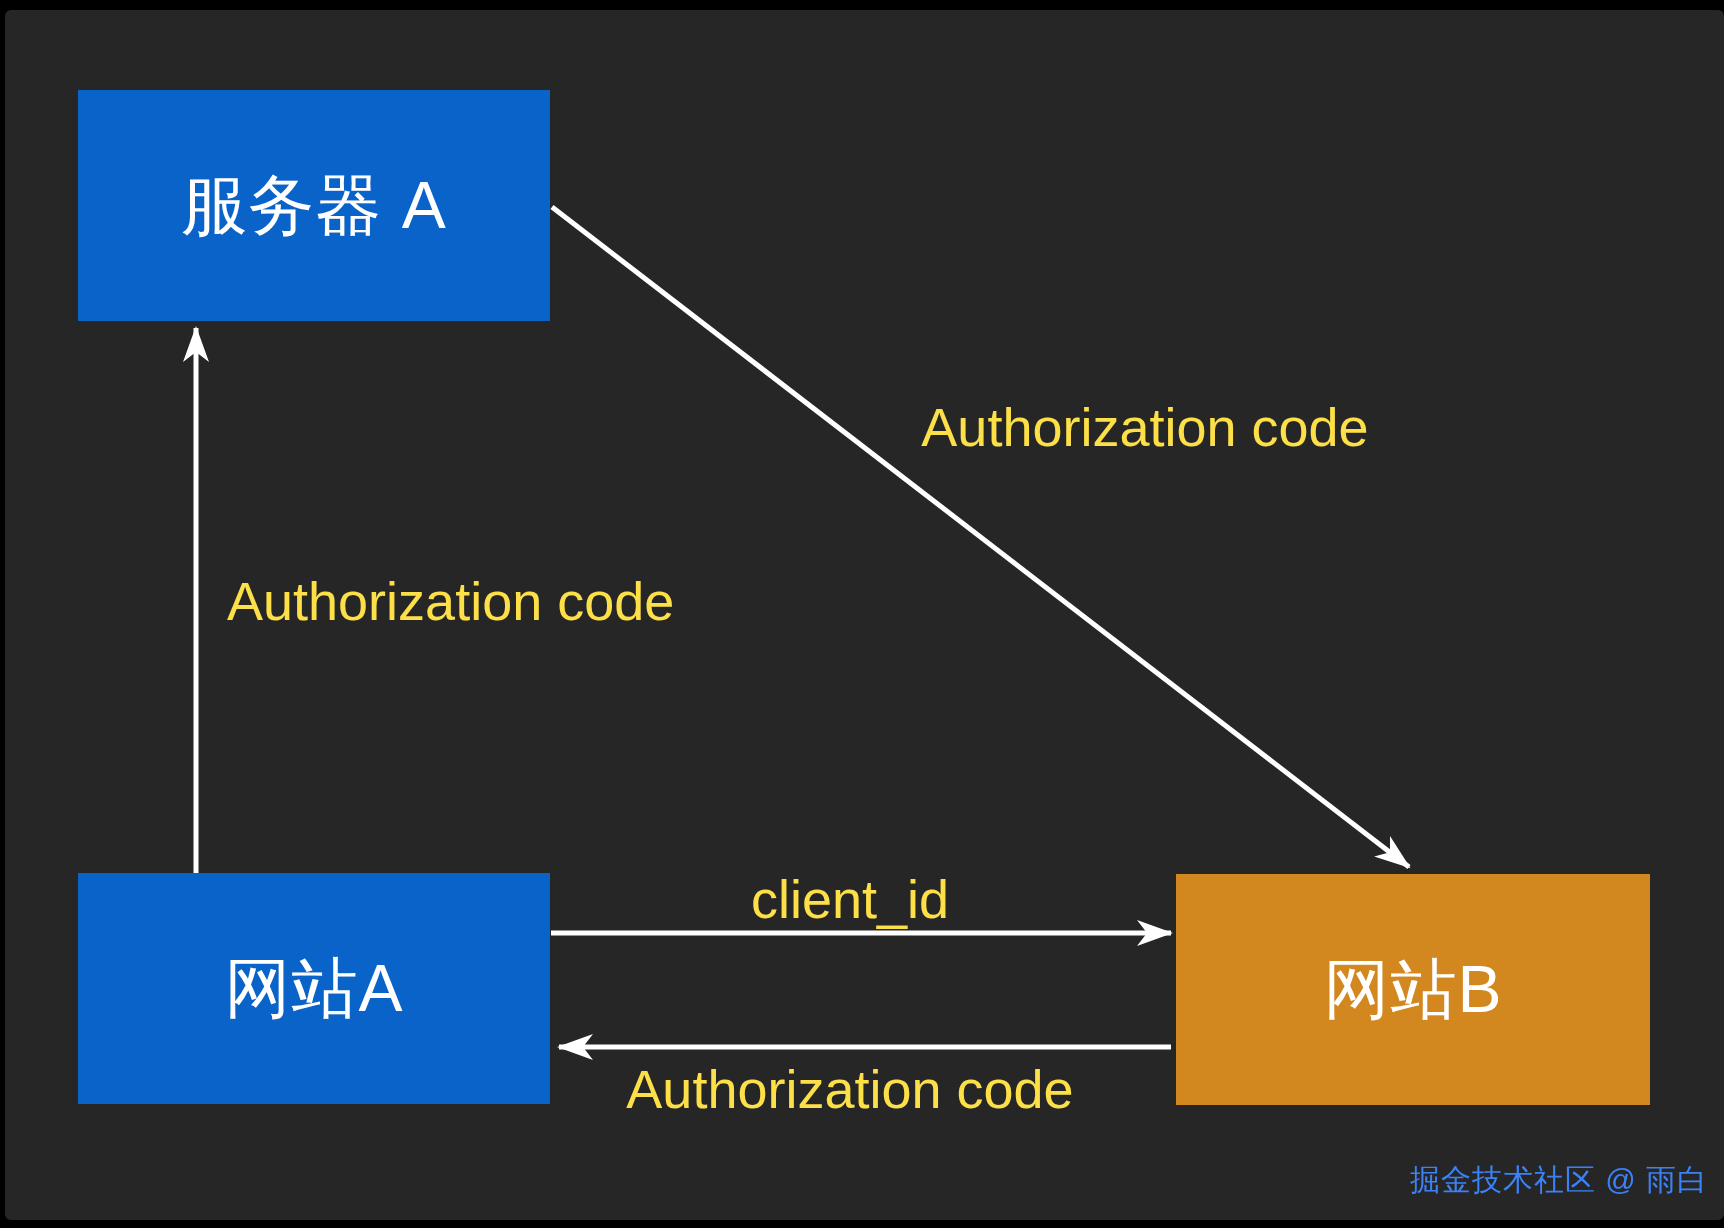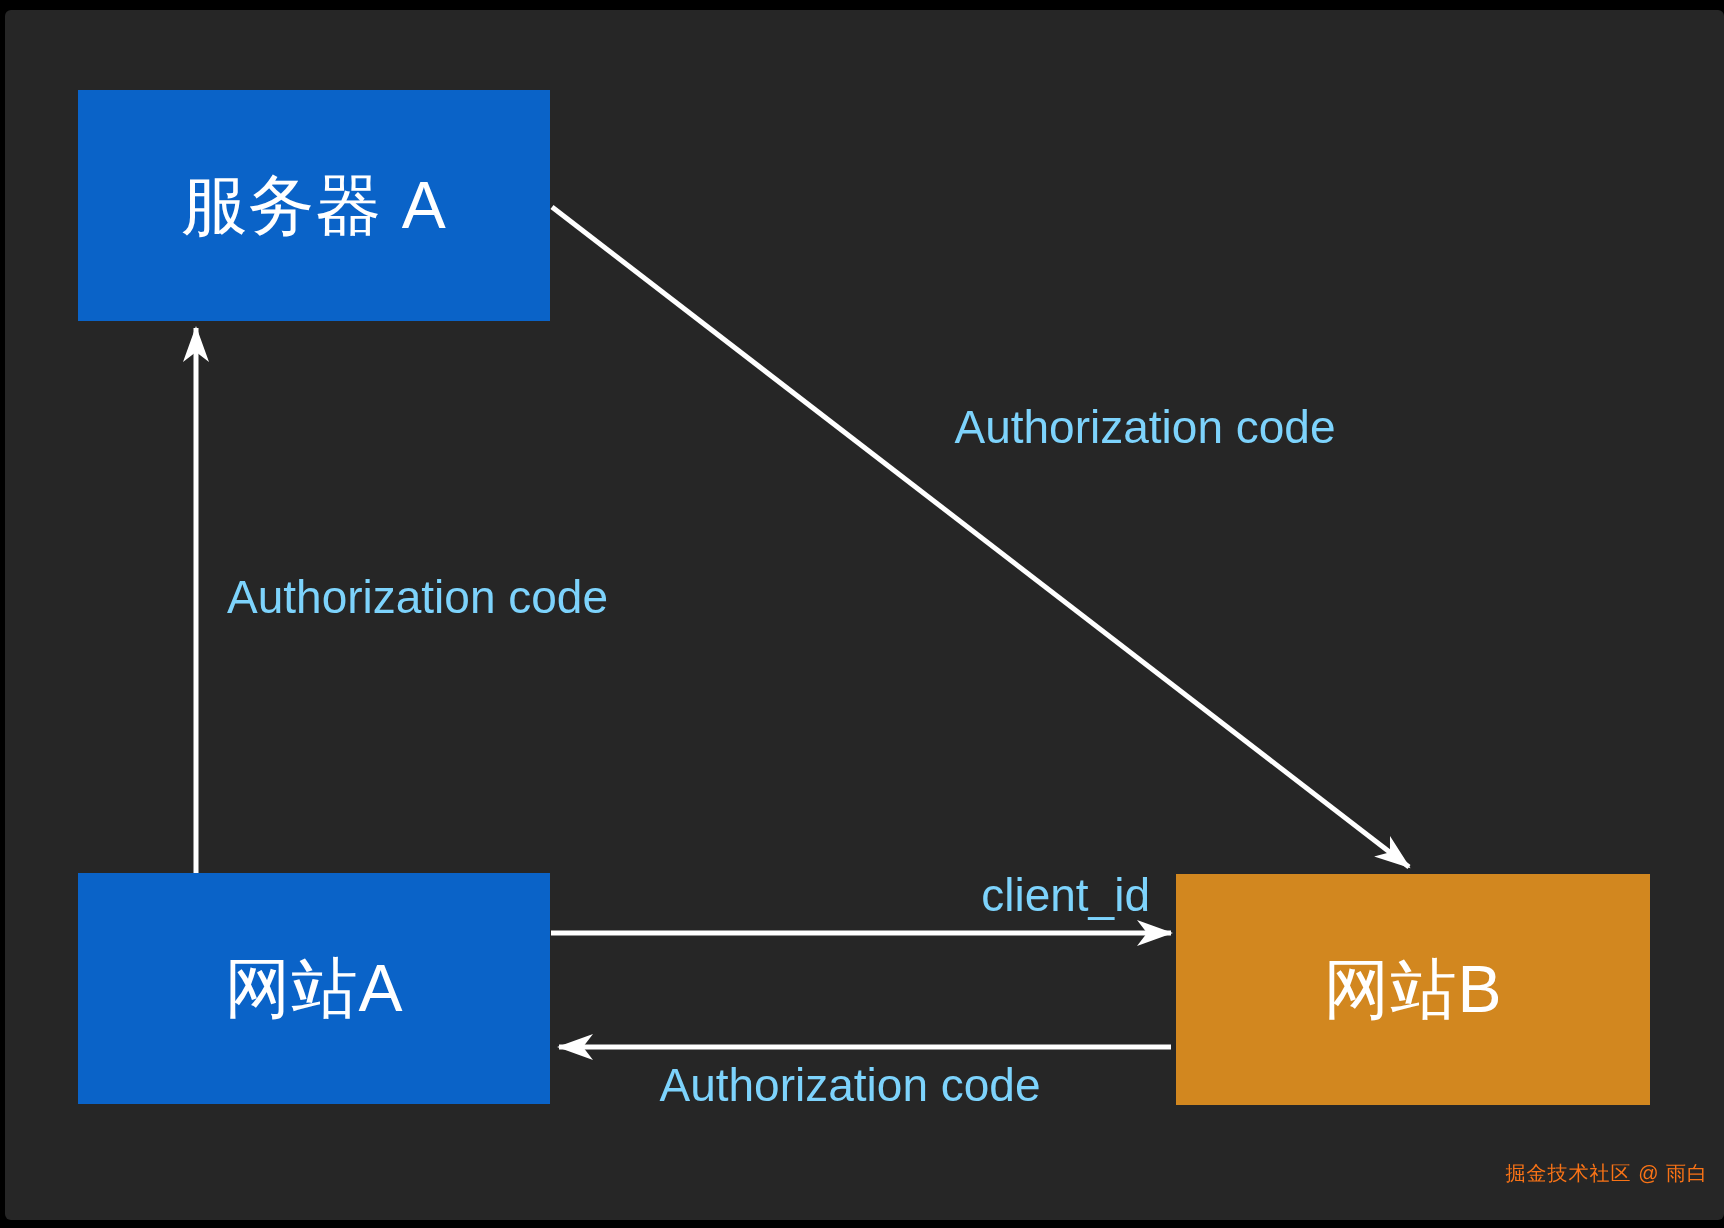--- a/index.html
+++ b/index.html
@@ -50,35 +50,35 @@
     white-space: nowrap;
   }
   .node-blue { background: #0a63c8; }
   .node-orange { background: #d2871f; }
   .node-server-a { left: 73px; top: 80px;  width: 472px; height: 231px; }
   .node-site-a   { left: 73px; top: 863px; width: 472px; height: 231px; }
   .node-site-b   { left: 1171px; top: 864px; width: 474px; height: 231px; }
 
   .edge-label {
     position: absolute;
-    color: #7dd3fc;
-    font-size: 46px;
+    color: #fde047;
+    font-size: 54px;
     white-space: nowrap;
   }
   .label-auth-up   { left: 222px; top: 560px; }
   .label-diag      { left: 880px; top: 384px; width: 520px; text-align: center; line-height: 66px; white-space: normal; }
-  .label-client-id { left: 545px; top: 858px; width: 600px; text-align: right; }
+  .label-client-id { left: 545px; top: 858px; width: 600px; text-align: center; }
   .label-auth-back { left: 545px; top: 1048px; width: 600px; text-align: center; }
 
   .watermark {
     position: absolute;
     right: 16px;
     top: 1150px;
-    font-size: 20px;
-    color: #f97316;
+    font-size: 30px;
+    color: #3b82f6;
     letter-spacing: 1px;
     white-space: nowrap;
   }
 </style>
 </head>
 <body>
 
 <div class="frame">
   <div class="canvas">
 

